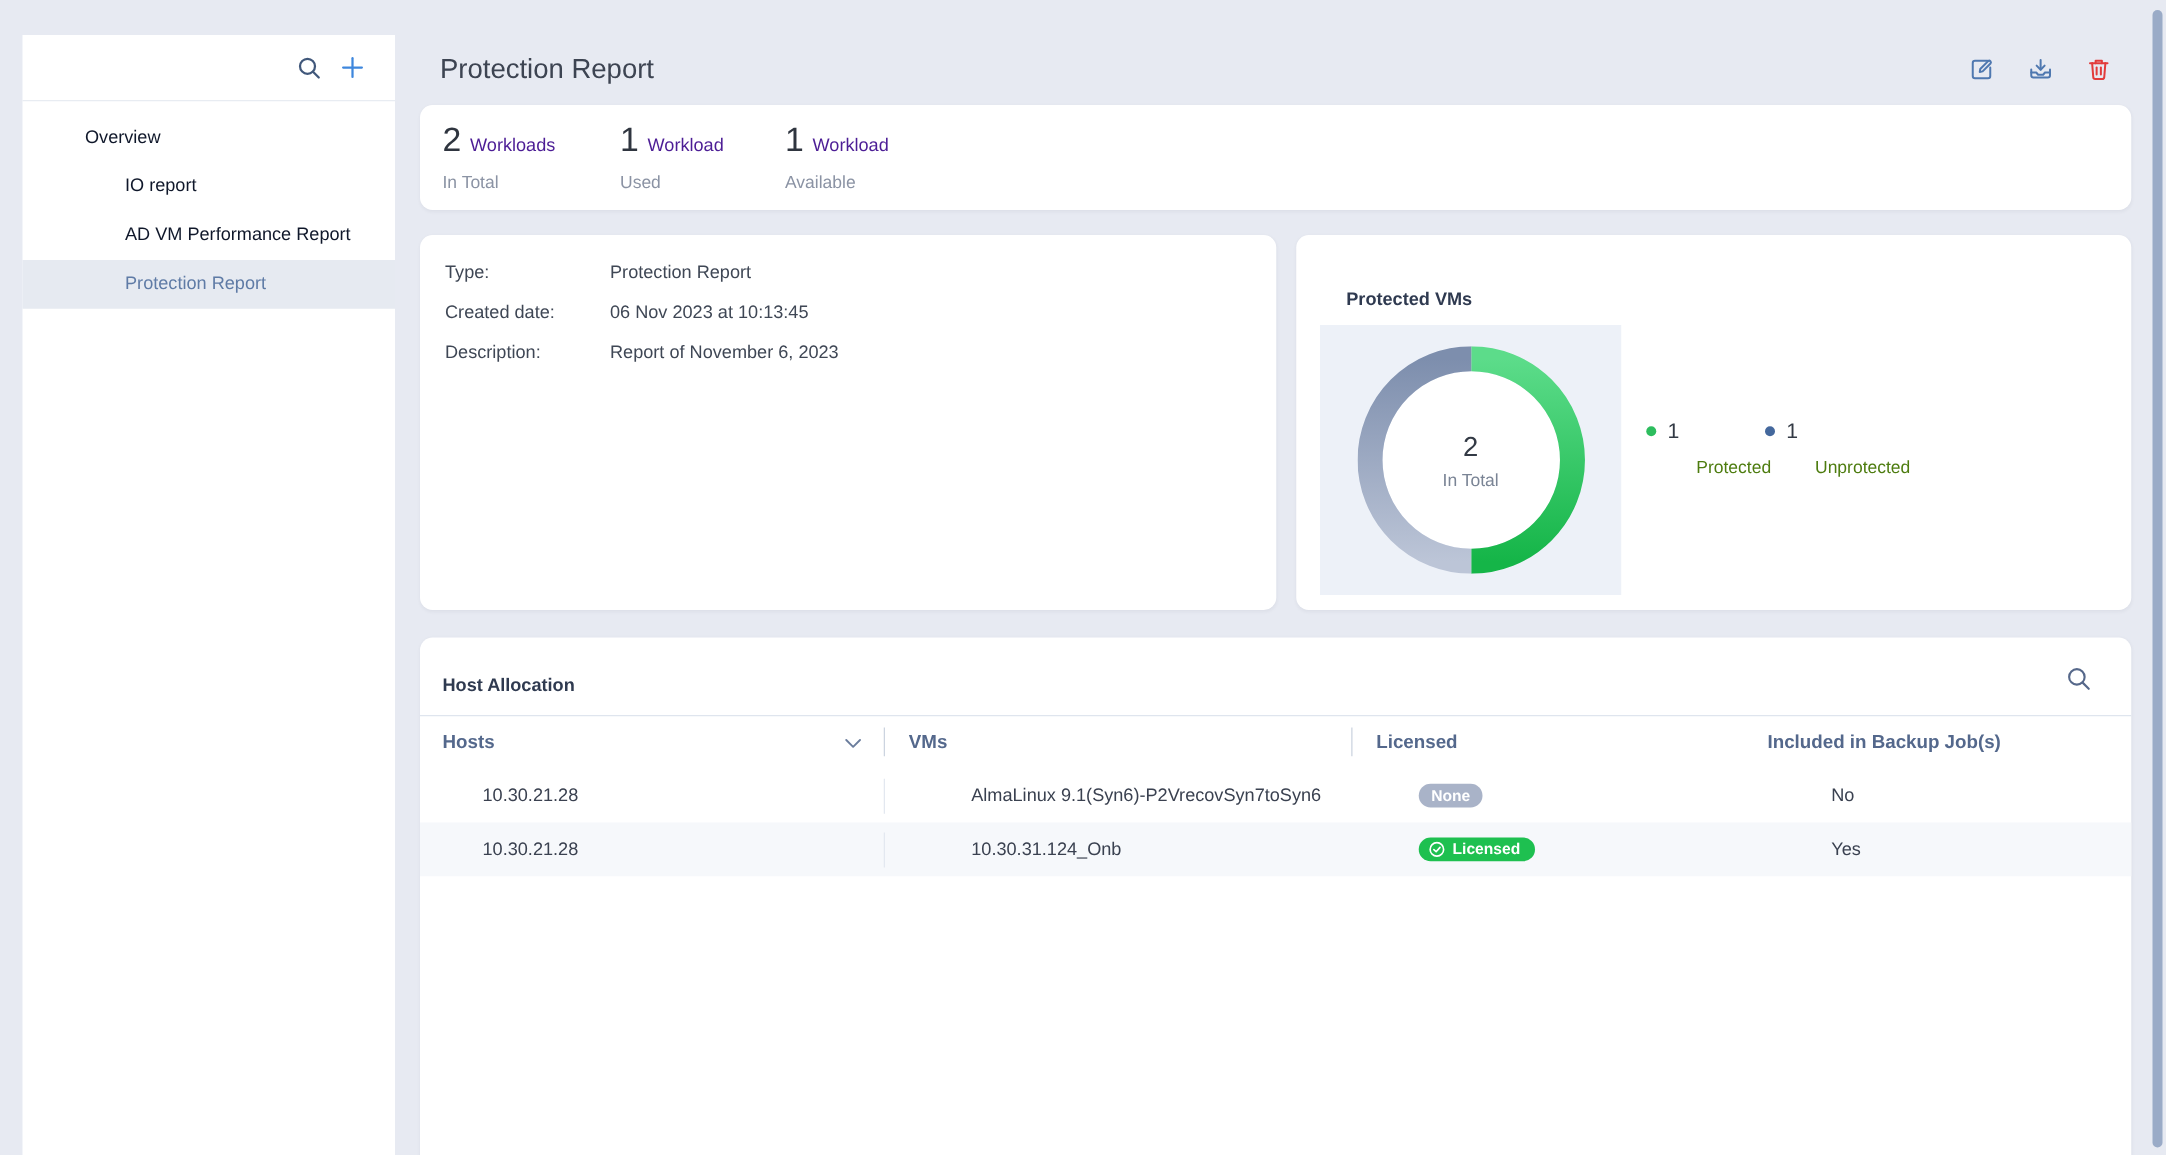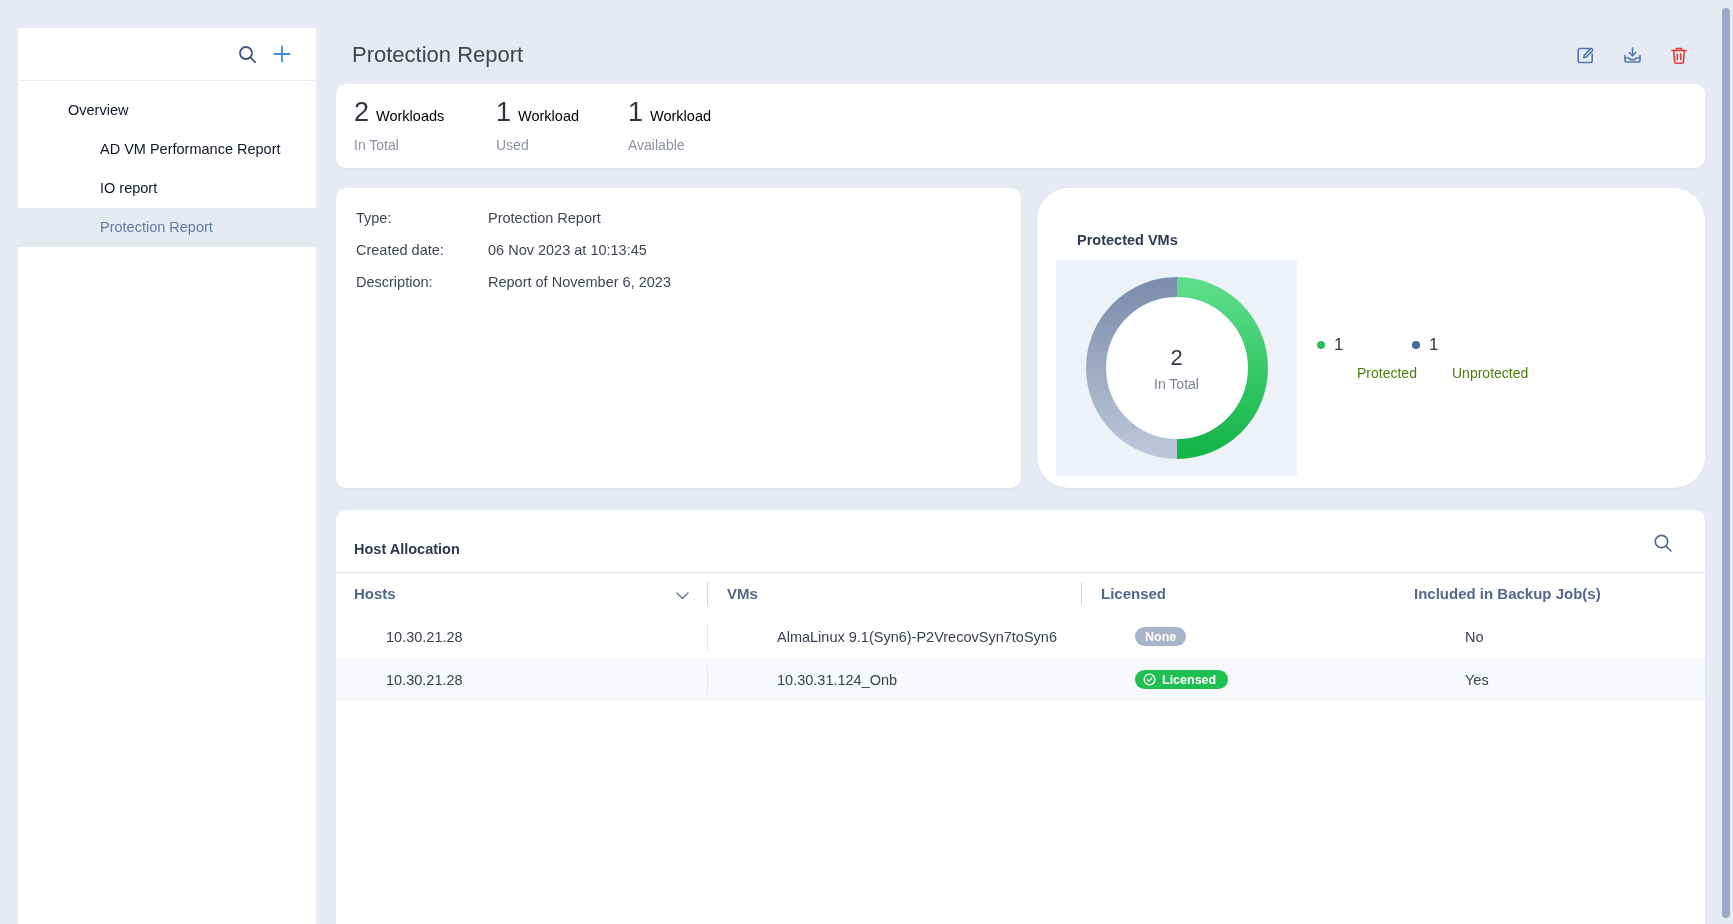--- a/index.html
+++ b/index.html
@@ -33,30 +33,30 @@
 
   
   .card { position:absolute; background:#fff; border-radius:10px; box-shadow:0 1px 3px rgba(30,41,59,.05); }
 
   
   .stats-card { left:336px; top:84px; width:1369px; height:84px; }
   .stat { position:absolute; top:13px; }
   .stat-1 { left:18px; } .stat-2 { left:160px; } .stat-3 { left:292px; }
   .stat-top { display:flex; align-items:baseline; gap:7px; }
   .stat-num { font-size:27px; color:#2f353f; }
-  .stat-unit { font-size:14.5px; color:#000000; }
+  .stat-unit { font-size:14.5px; color:#4c1d95; }
   .stat-cap { margin-top:9px; font-size:14px; color:#8b93a4; }
 
   
   .details-card { left:336px; top:188px; width:685px; height:300px; padding-top:14px; }
   .detail-row { display:flex; height:32px; align-items:center; font-size:14.5px; color:#3f4755; }
   .detail-label { width:132px; margin-left:20px; }
 
   
-  .vms-card { left:1037px; top:188px; width:668px; height:300px;border-radius:32px; }
+  .vms-card { left:1037px; top:188px; width:668px; height:300px; }
   .vms-title { position:absolute; left:40px; top:44px; font-size:14.5px; font-weight:700; color:#2f3a50; }
   .chart-box { position:absolute; left:19px; top:72px; width:241px; height:216px; background:#edf1f8; }
   .chart-box svg { position:absolute; left:50%; top:50%; transform:translate(-50%,-50%); }
   .donut-center { position:absolute; left:0; top:0; width:100%; height:100%;
                   display:flex; flex-direction:column; align-items:center; justify-content:center; }
   .donut-total { font-size:22px; color:#333a45; }
   .donut-caption { margin-top:5px; font-size:14px; color:#7a8495; }
   .legend-item { position:absolute; top:147px; }
   .legend-item.li-0 { left:280px; } .legend-item.li-1 { left:375px; }
   .legend-top { display:flex; align-items:center; gap:9px; }
@@ -104,22 +104,22 @@
       </span>
       <span class="icon-btn sb-plus">
         <svg width="20" height="20" viewBox="0 0 20 20" fill="none" stroke="currentColor" stroke-width="1.8" stroke-linecap="round">
           <line x1="10" y1="2.5" x2="10" y2="17.5"></line>
             <line x1="2.5" y1="10" x2="17.5" y2="10"></line>
         </svg>
       </span>
     </div>
     <nav class="sidebar-nav">
       <div class="nav-item lvl1">Overview</div>
+      <div class="nav-item lvl2">IO report</div>
       <div class="nav-item lvl2">AD VM Performance Report</div>
-      <div class="nav-item lvl2">IO report</div>
       <div class="nav-item lvl2 active">Protection Report</div>
     </nav>
   </aside>
 
   <div class="main-header">
     <h1 class="page-title">Protection Report</h1>
     <div class="header-actions">
       <span class="icon-btn act-edit">
         <svg width="21" height="21" viewBox="0 0 21 21" fill="none" stroke="currentColor" stroke-width="1.6" stroke-linecap="round" stroke-linejoin="round">
           <path d="M15 3.5H5A1.8 1.8 0 0 0 3.2 5.3v10.4A1.8 1.8 0 0 0 5 17.5h10.4a1.8 1.8 0 0 0 1.8-1.8V9"></path>

